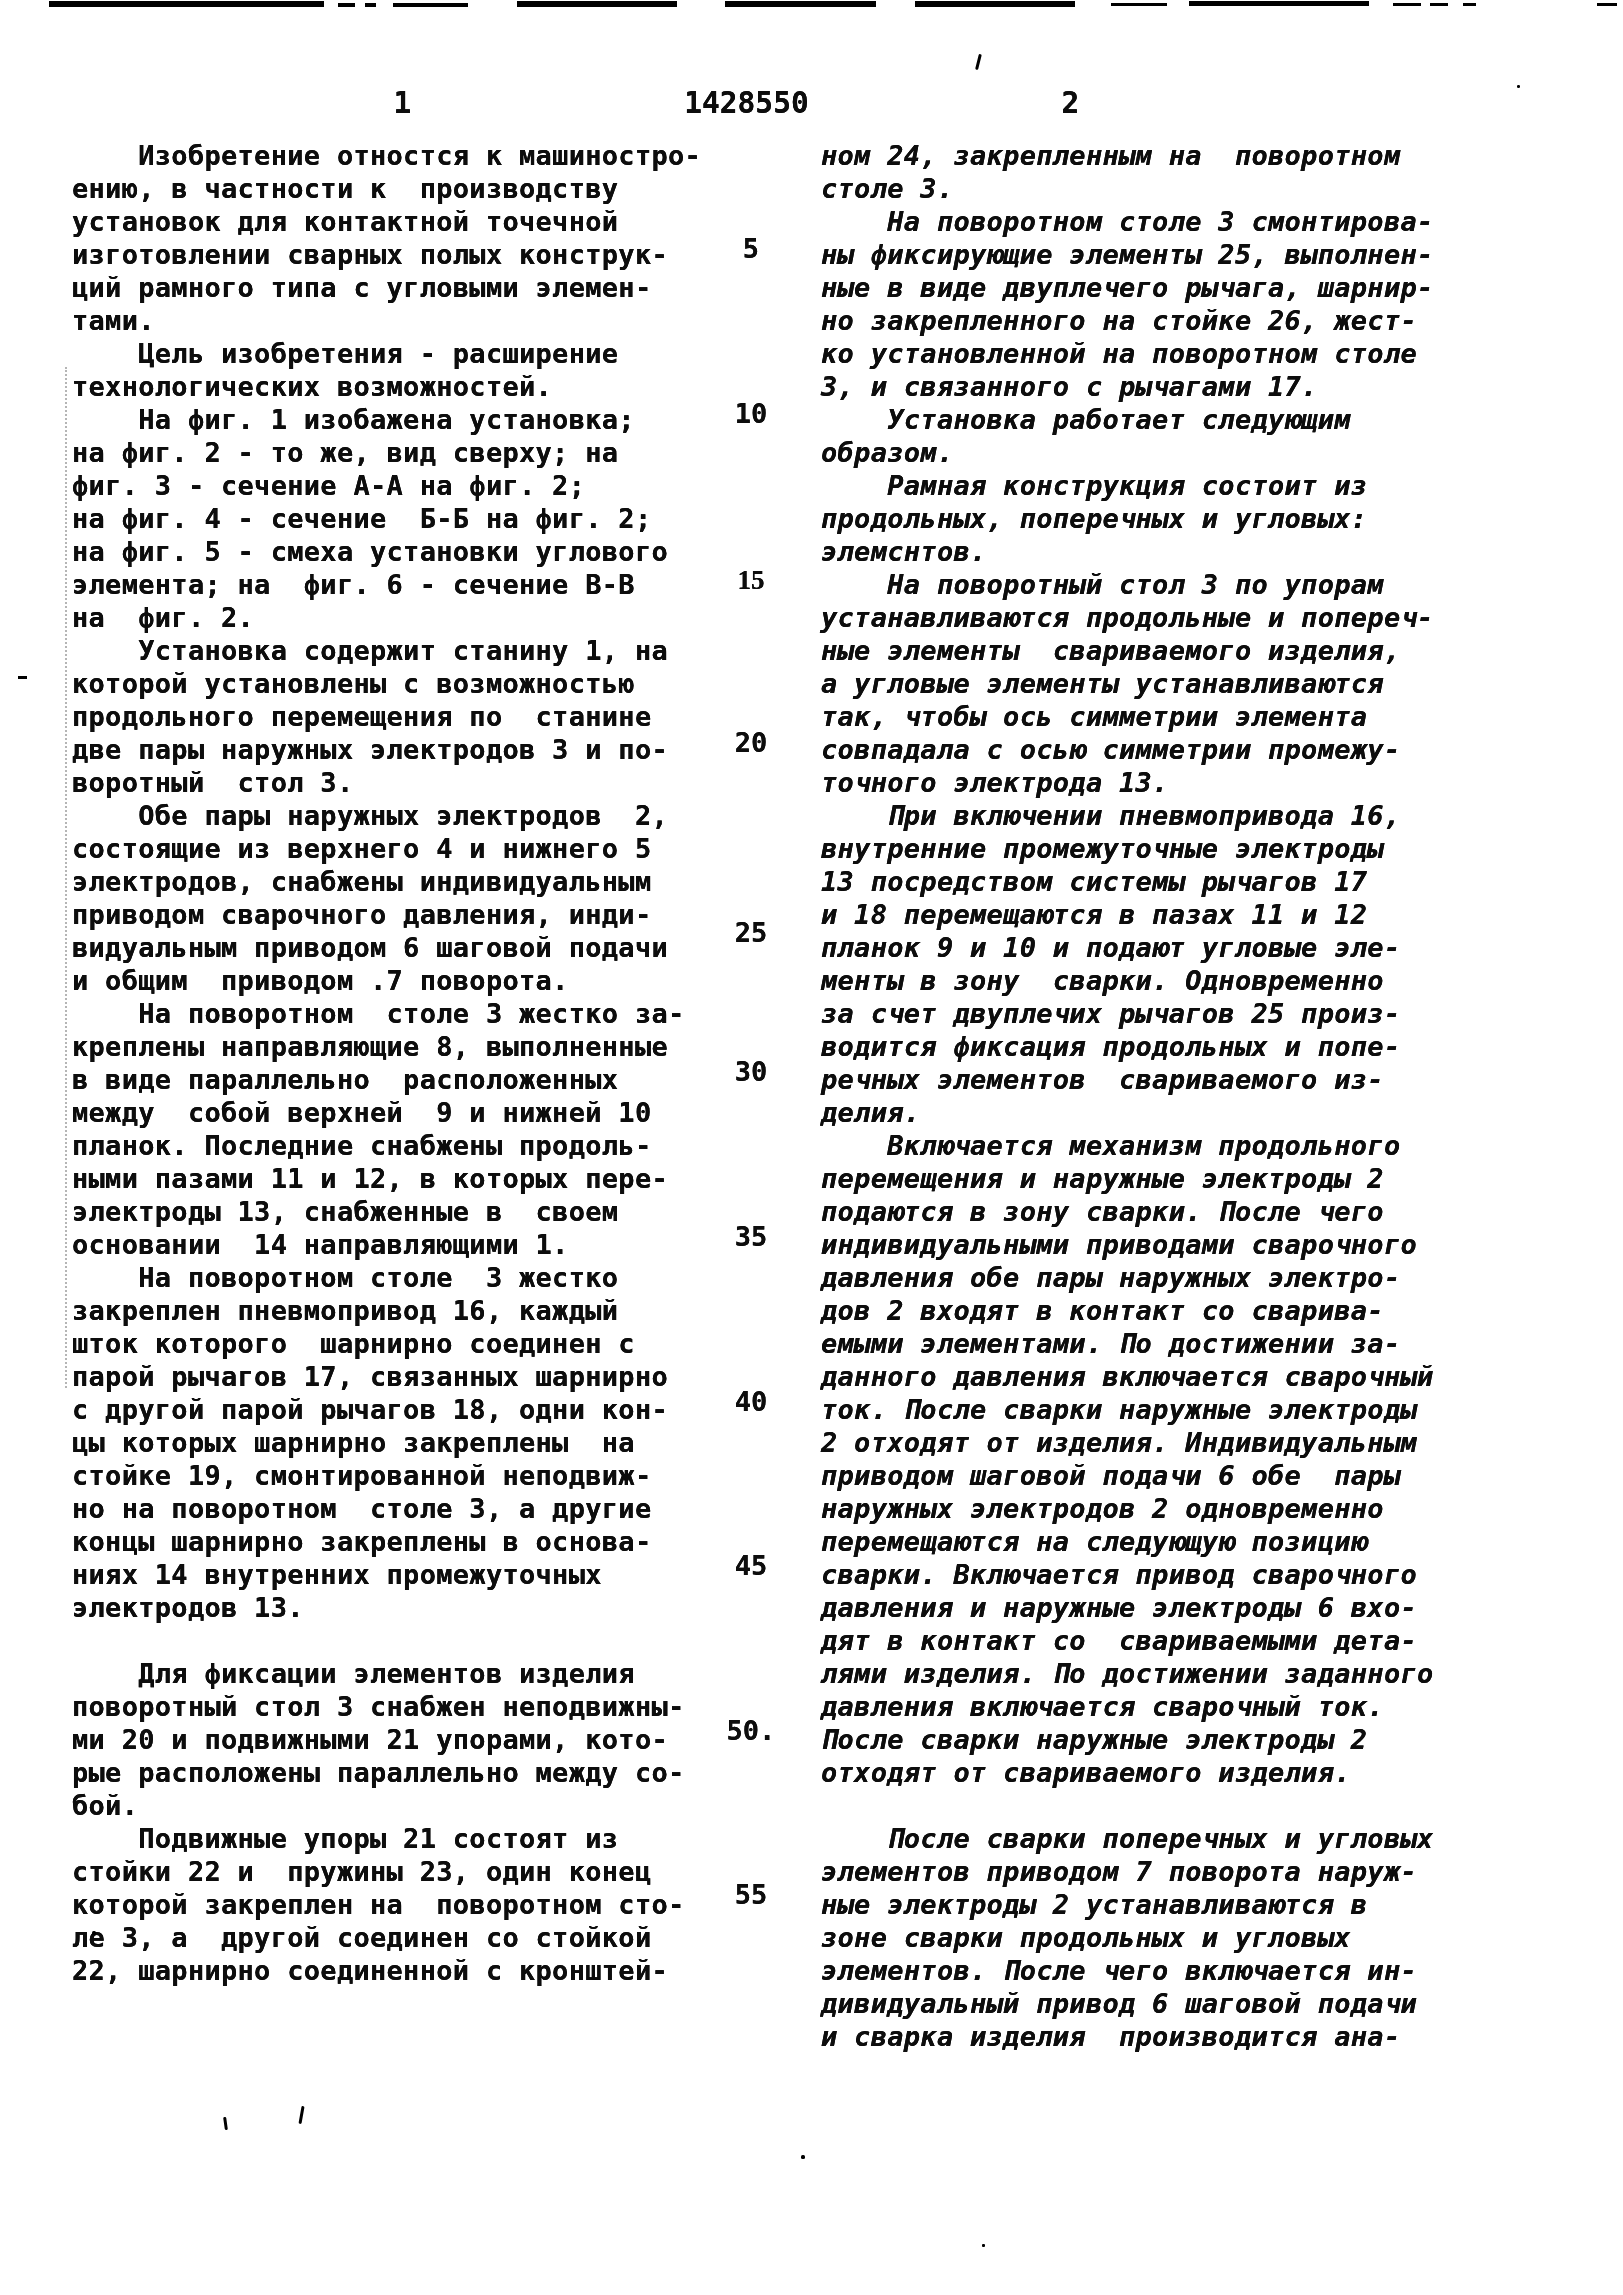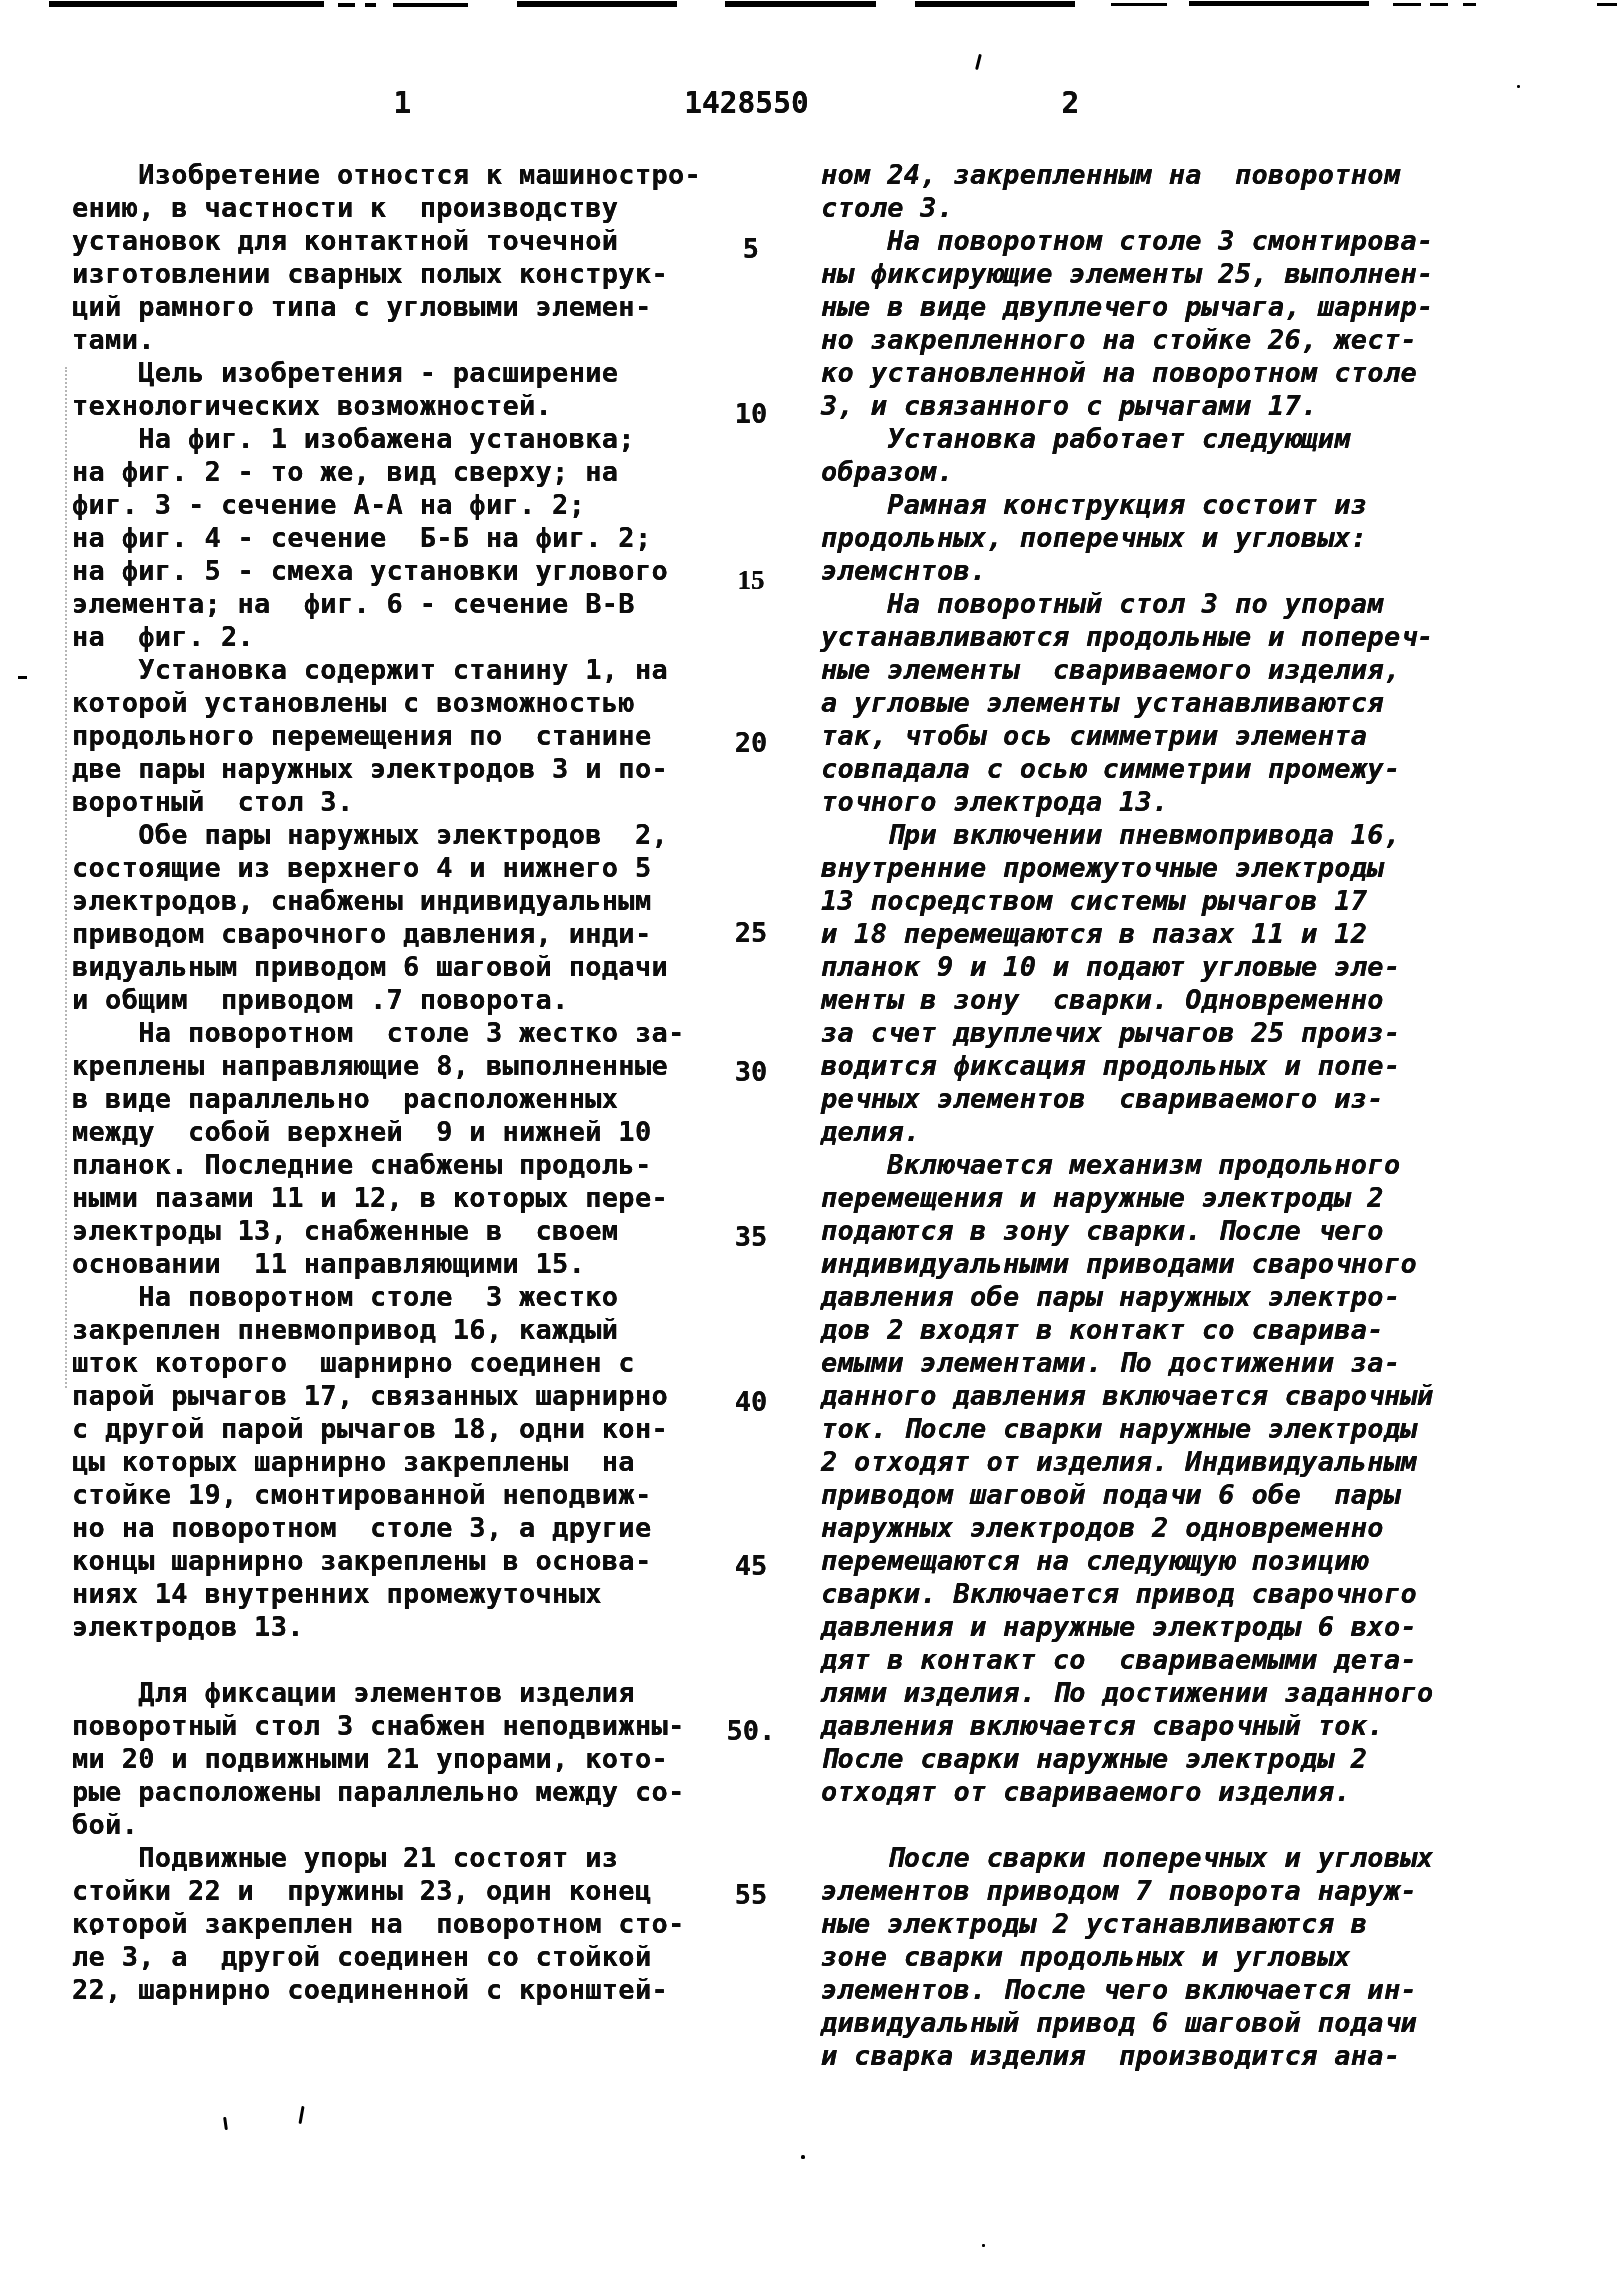--- a/index.html
+++ b/index.html
@@ -6,21 +6,21 @@
   .page {
     position: relative;
     width: 1623px;
     height: 2295px;
     background: #ffffff;
     overflow: hidden;
     font-family: "DejaVu Sans Mono", "Liberation Mono", monospace;
     color: #0d0d0d;
   }
   
-  .column { position: absolute; top: 139px; margin-top: 19px; }
+  .column { position: absolute; top: 139px; }
   .col-left  { left: 72px;  width: 655px; }
   .col-right { left: 821px; width: 681px; font-style: italic; }
   .tline {
     height: 33px;
     line-height: 33px;
     font-size: 27px;
     font-weight: 700;
     letter-spacing: 0.3px;
     white-space: pre;
     text-shadow: 0 0 0.5px #000;
@@ -114,21 +114,21 @@
       <div class="tline">приводом сварочного давления, инди-</div>
       <div class="tline">видуальным приводом 6 шаговой подачи</div>
       <div class="tline">и общим  приводом .7 поворота.</div>
       <div class="tline">    На поворотном  столе 3 жестко за-</div>
       <div class="tline">креплены направляющие 8, выполненные</div>
       <div class="tline">в виде параллельно  расположенных</div>
       <div class="tline">между  собой верхней  9 и нижней 10</div>
       <div class="tline">планок. Последние снабжены продоль-</div>
       <div class="tline">ными пазами 11 и 12, в которых пере-</div>
       <div class="tline">электроды 13, снабженные в  своем</div>
-      <div class="tline">основании  11 направляющими 15.</div>
+      <div class="tline">основании  14 направляющими 1.</div>
       <div class="tline">    На поворотном столе  3 жестко</div>
       <div class="tline">закреплен пневмопривод 16, каждый</div>
       <div class="tline">шток которого  шарнирно соединен с</div>
       <div class="tline">парой рычагов 17, связанных шарнирно</div>
       <div class="tline">с другой парой рычагов 18, одни кон-</div>
       <div class="tline">цы которых шарнирно закреплены  на</div>
       <div class="tline">стойке 19, смонтированной неподвиж-</div>
       <div class="tline">но на поворотном  столе 3, а другие</div>
       <div class="tline">концы шарнирно закреплены в основа-</div>
       <div class="tline">ниях 14 внутренних промежуточных</div>

